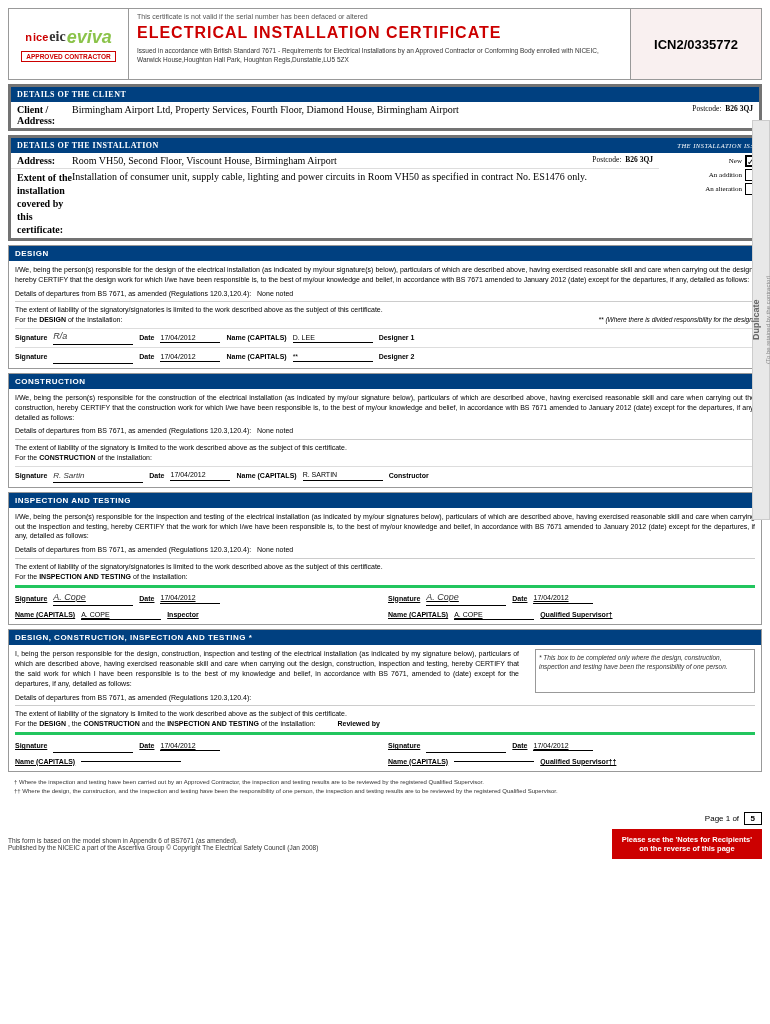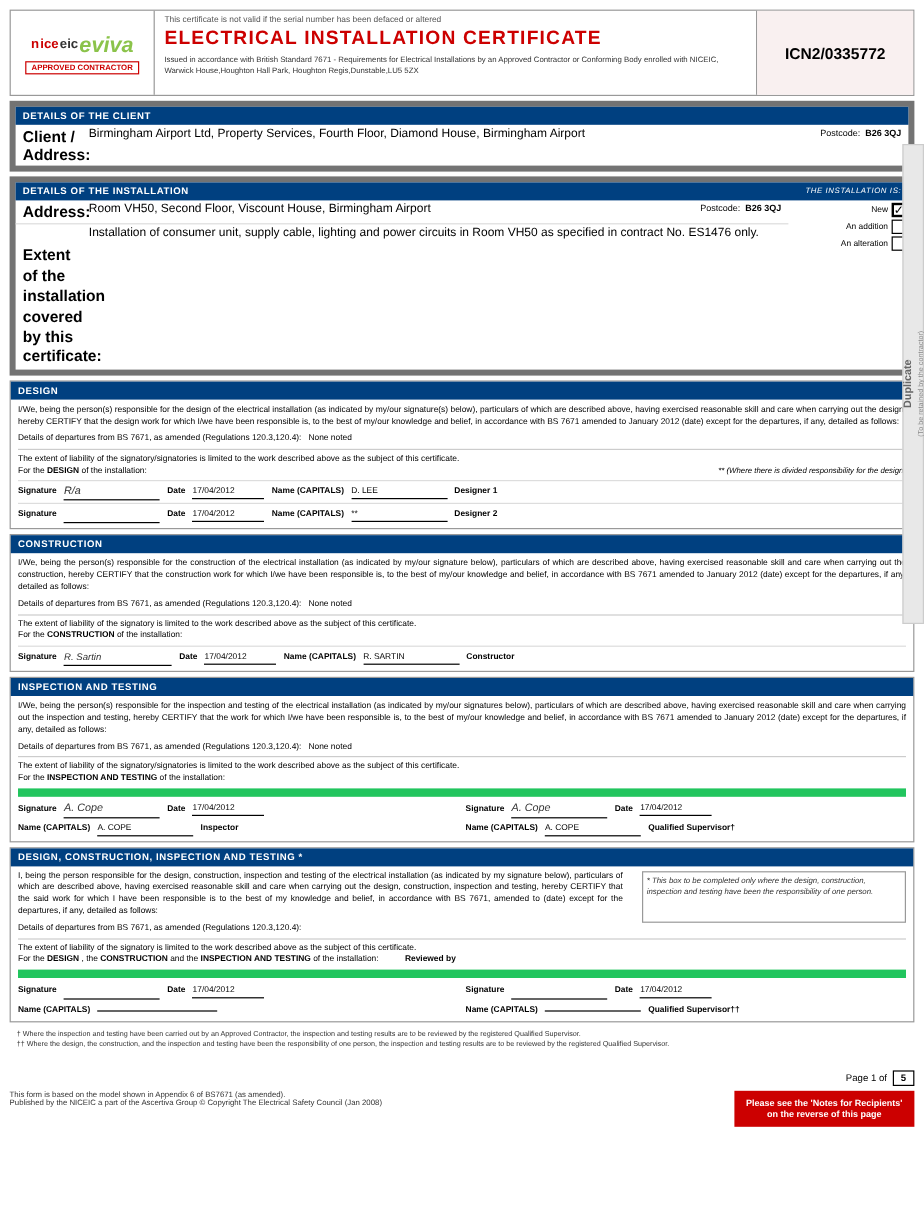--- a/index.html
+++ b/index.html
@@ -79,35 +79,36 @@
       background: #004080;
       color: #fff;
       font-size: 8px;
       font-weight: bold;
       padding: 3px 6px;
       text-transform: uppercase;
       letter-spacing: 0.5px;
     }
     
     .section-box {
-      border: 5px solid #737373;
+      border: 3px solid #737373;
       margin-bottom: 4px;
+      font-family: Liberation Serif, serif;
     }
     
     .client-row {
       display: flex;
       align-items: flex-start;
       padding: 2px 6px;
       border-bottom: 1px solid #ddd;
     }
     .client-row:last-child { border-bottom: none; }
     .label-col {
       width: 55px;
       font-weight: bold;
-      font-size: 13px;
+      font-size: 10px;
       flex-shrink: 0;
     }
     .value-col {
       flex: 1;
       font-size: 10px;
     }
     .postcode-col {
       font-size: 7.5px;
     }
     .install-checkboxes {
@@ -184,21 +185,22 @@
     .date-value { font-size: 7px; border-bottom: 1px solid #000; min-width: 60px; }
     .name-label { font-size: 7px; font-weight: bold; }
     .name-value { font-size: 7px; border-bottom: 1px solid #000; min-width: 60px; }
     .role-label { font-size: 7px; font-weight: bold; }
     
     .sig-row-2col {
       display: flex;
       gap: 6px;
       margin-top: 2px;
       padding-top: 2px;
-      border-top: 7px solid #22c55e;
+      border-top: 3px solid #22c55e;
+      text-decoration: underline;
     }
     .sig-col {
       flex: 1;
     }
     
     .duplicate-bar {
       position: absolute;
       right: 0;
       top: 120px;
       width: 18px;
@@ -230,20 +232,21 @@
     .footer-notes {
       font-size: 6px;
       color: #333;
       margin-top: 4px;
       padding: 2px 6px;
       line-height: 1.5;
     }
     .footer-bottom {
       display: flex;
       justify-content: space-between;
+      align-items: center;
       margin-top: 6px;
     }
     .footer-left {
       font-size: 6.5px;
       color: #333;
     }
     .footer-right {
       background: #cc0000;
       color: #fff;
       font-size: 7.5px;
@@ -281,21 +284,21 @@
       <span class="retain-text">(To be retained by the contractor)</span>
       <span class="duplicate-text">Duplicate</span>
     </div>
   </div>
 
   <div class="header">
     <div class="header-logo">
       <div style="display:flex;align-items:center;gap:1px;">
         <span style="font-size:11px;font-weight:bold;color:#cc0000;">n</span>
         <span style="font-size:11px;font-weight:bold;color:#cc0000;text-align:right;">ice</span>
-        <span style="font-size:11px;font-weight:bold;color:#333;">eic</span>
+        <span style="font-size:14px;font-weight:bold;color:#333;font-family:Liberation Serif, serif;">eic</span>
         <span style="font-size:18px;font-weight:bold;color:#8bc34a;font-style:italic;">eviva</span>
       </div>
       <div style="font-size:6.5px;color:#cc0000;font-weight:bold;border:1.5px solid #cc0000;padding:1px 4px;margin-top:3px;text-align:center;">APPROVED CONTRACTOR</div>
     </div>
     <div class="header-middle">
       <div class="header-warning">This certificate is not valid if the serial number has been defaced or altered</div>
       <div class="header-title">ELECTRICAL INSTALLATION CERTIFICATE</div>
       <div class="header-issued">Issued in accordance with British Standard 7671 - Requirements for Electrical Installations by an Approved Contractor or Conforming Body enrolled with NICEIC, Warwick House,Houghton Hall Park, Houghton Regis,Dunstable,LU5 5ZX</div>
     </div>
     <div class="header-right">
@@ -324,21 +327,21 @@
       <div style="flex:1;">
         <div class="client-row">
           <div class="label-col">Address:</div>
           <div class="value-col">Room VH50, Second Floor, Viscount House, Birmingham Airport</div>
           <div class="postcode-col">
             <span>Postcode:</span>&nbsp;
             <span style="font-weight:bold;">B26 3QJ</span>
           </div>
         </div>
         <div class="client-row">
-          <div class="label-col" style="line-height:1.3;margin-top:16px;">Extent of the installation covered by this certificate:</div>
+          <div class="label-col" style="line-height:1.3;">Extent of the installation covered by this certificate:</div>
           <div class="value-col">Installation of consumer unit, supply cable, lighting and power circuits in Room VH50 as specified in contract No. ES1476 only.</div>
         </div>
       </div>
       <div class="install-checkboxes">
         <div class="checkbox-row">
           <span>New</span>
           <div class="checkbox-box" style="border:2px solid #000;">✓</div>
         </div>
         <div class="checkbox-row">
           <span>An addition</span>

